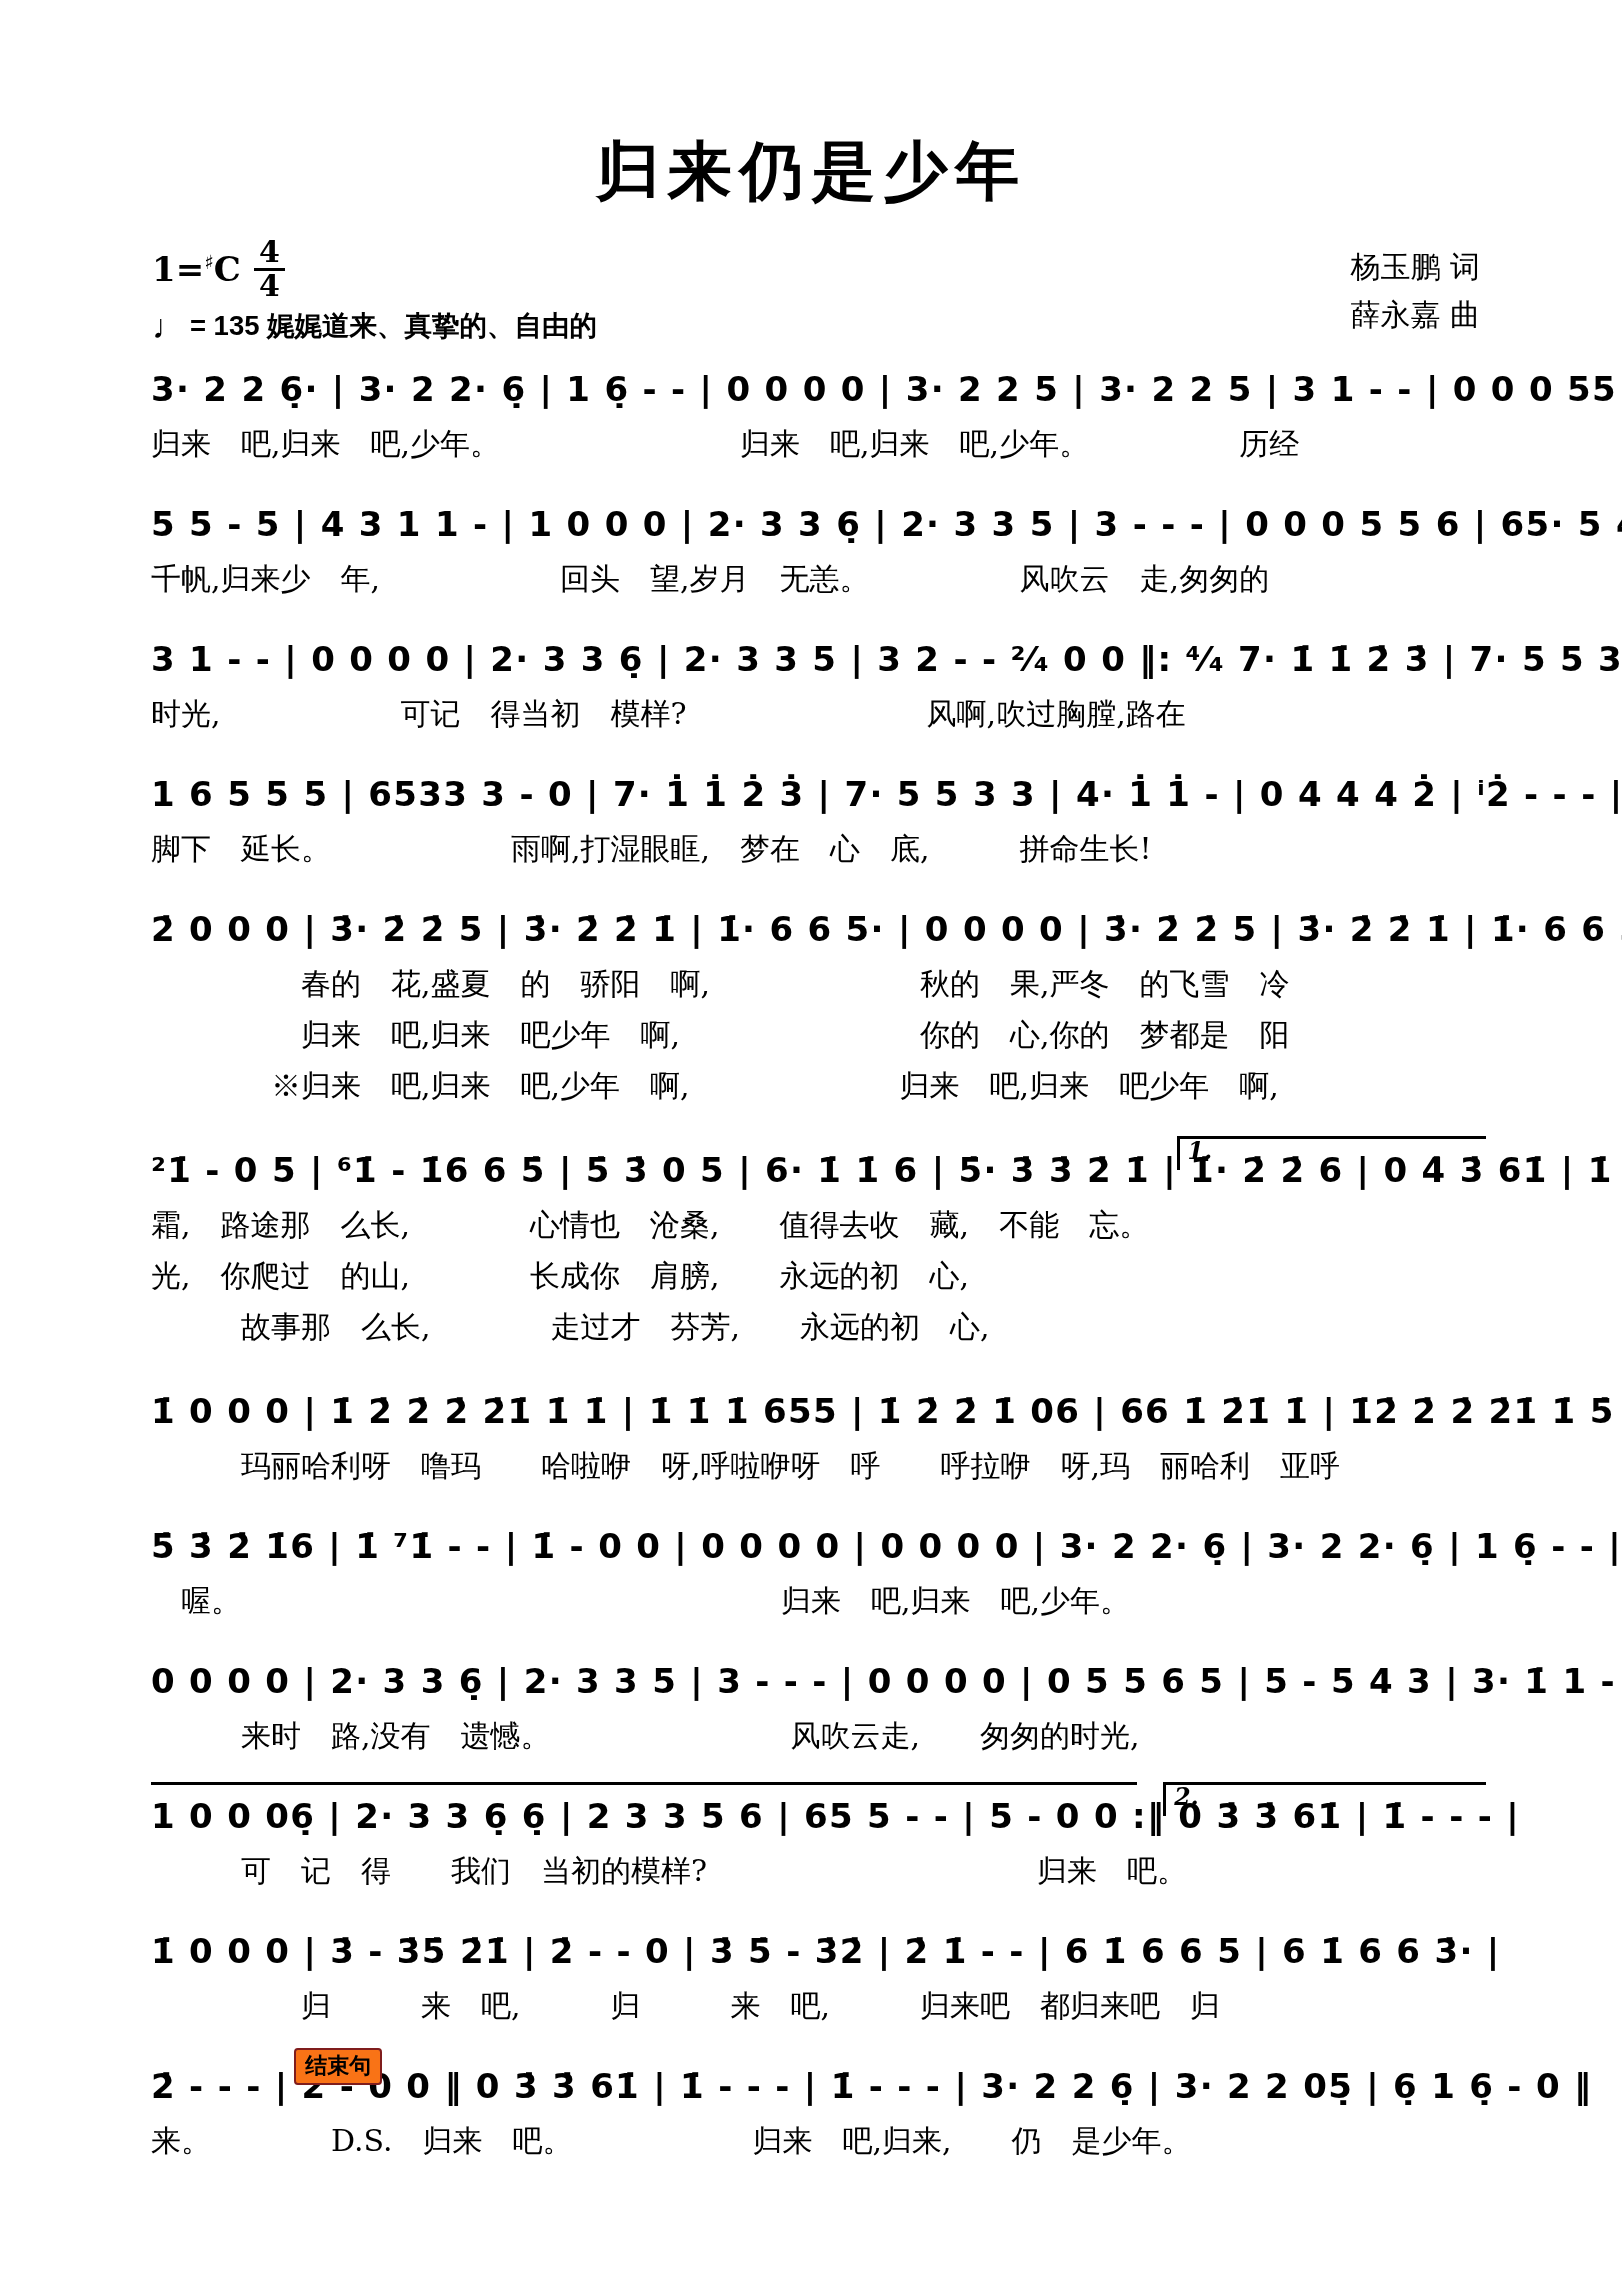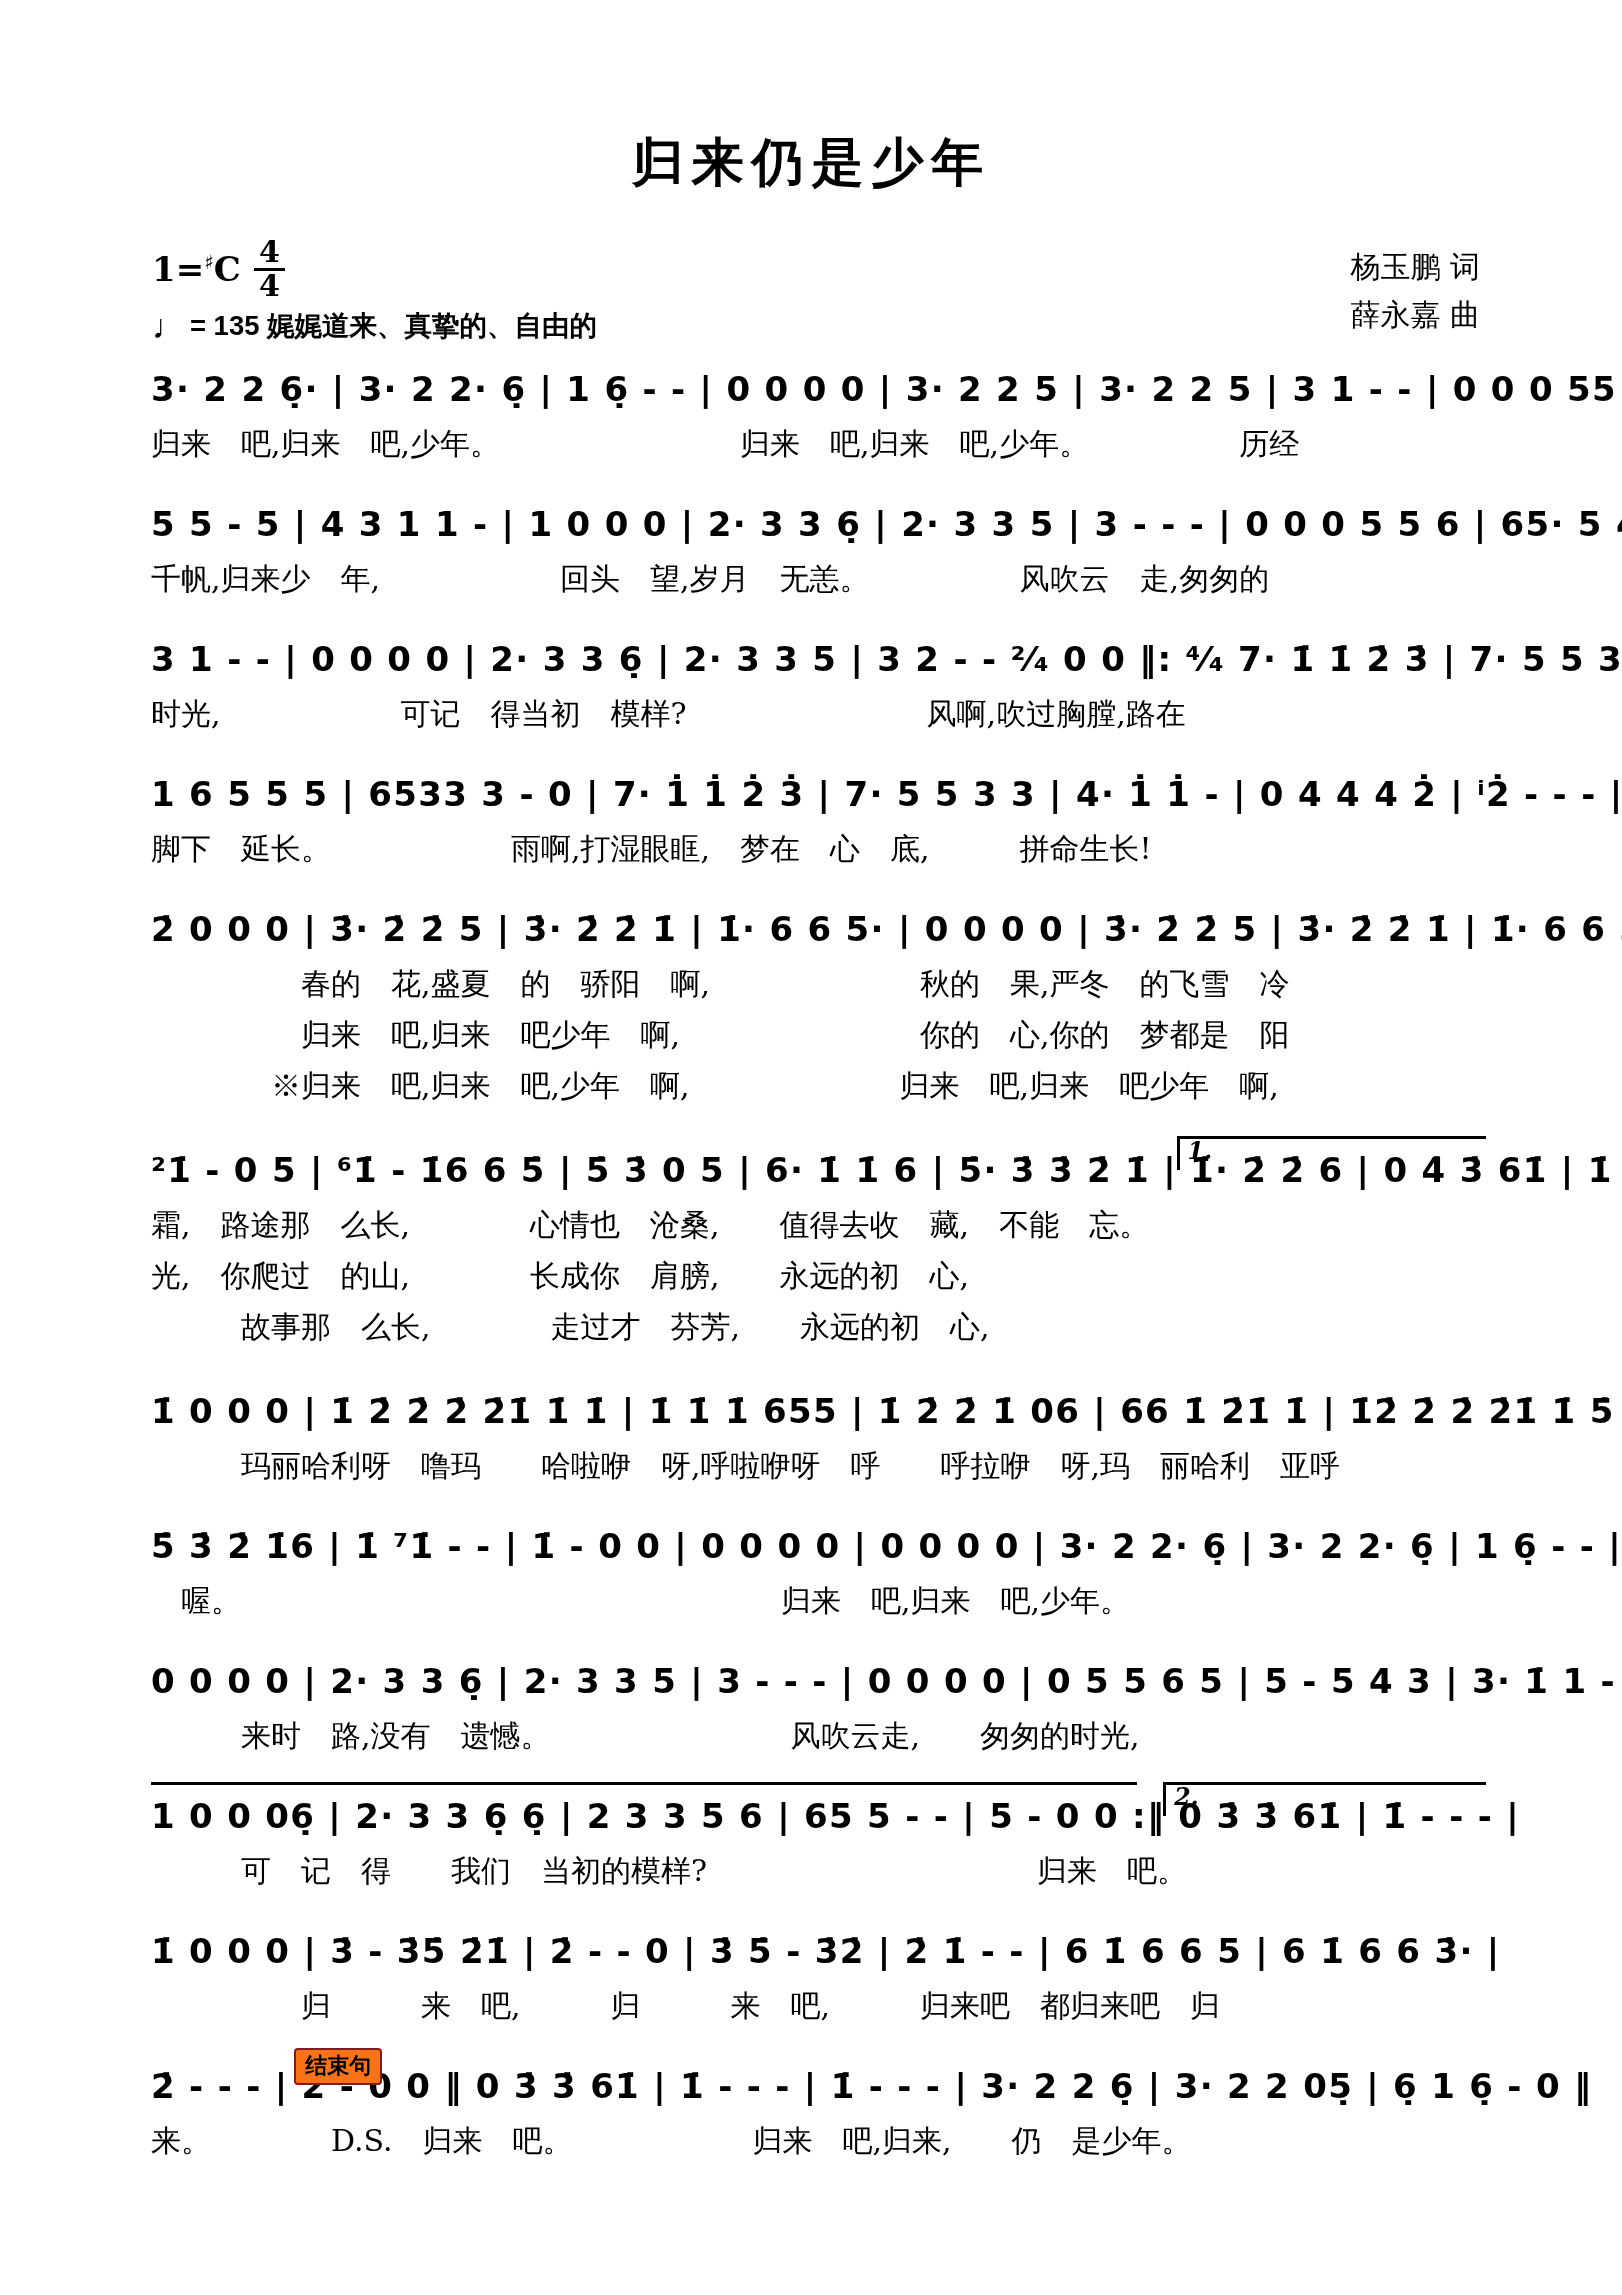--- a/index.html
+++ b/index.html
@@ -7,21 +7,21 @@
     position:relative;
     width:1623px;height:2295px;
     background:#ffffff;color:#000;
     font-family:"Liberation Sans",sans-serif;
     overflow:hidden;
   }
   .title{
     position:absolute;top:128px;left:0;width:100%;
     text-align:center;margin:0;
     font-family:"DejaVu Serif",serif;
-    font-weight:900;font-size:52px;letter-spacing:7.9px;
+    font-weight:900;font-size:64px;letter-spacing:7.9px;
   }
   .meta-row{
     position:absolute;left:152px;top:237px;
     display:flex;align-items:center;gap:13px;
     font-weight:bold;font-size:34px;
     font-family:"DejaVu Serif",serif;
   }
   .keysig{font-weight:bold;}
   .keysig sup{font-size:19.6px;vertical-align:super;}
   .timesig{

